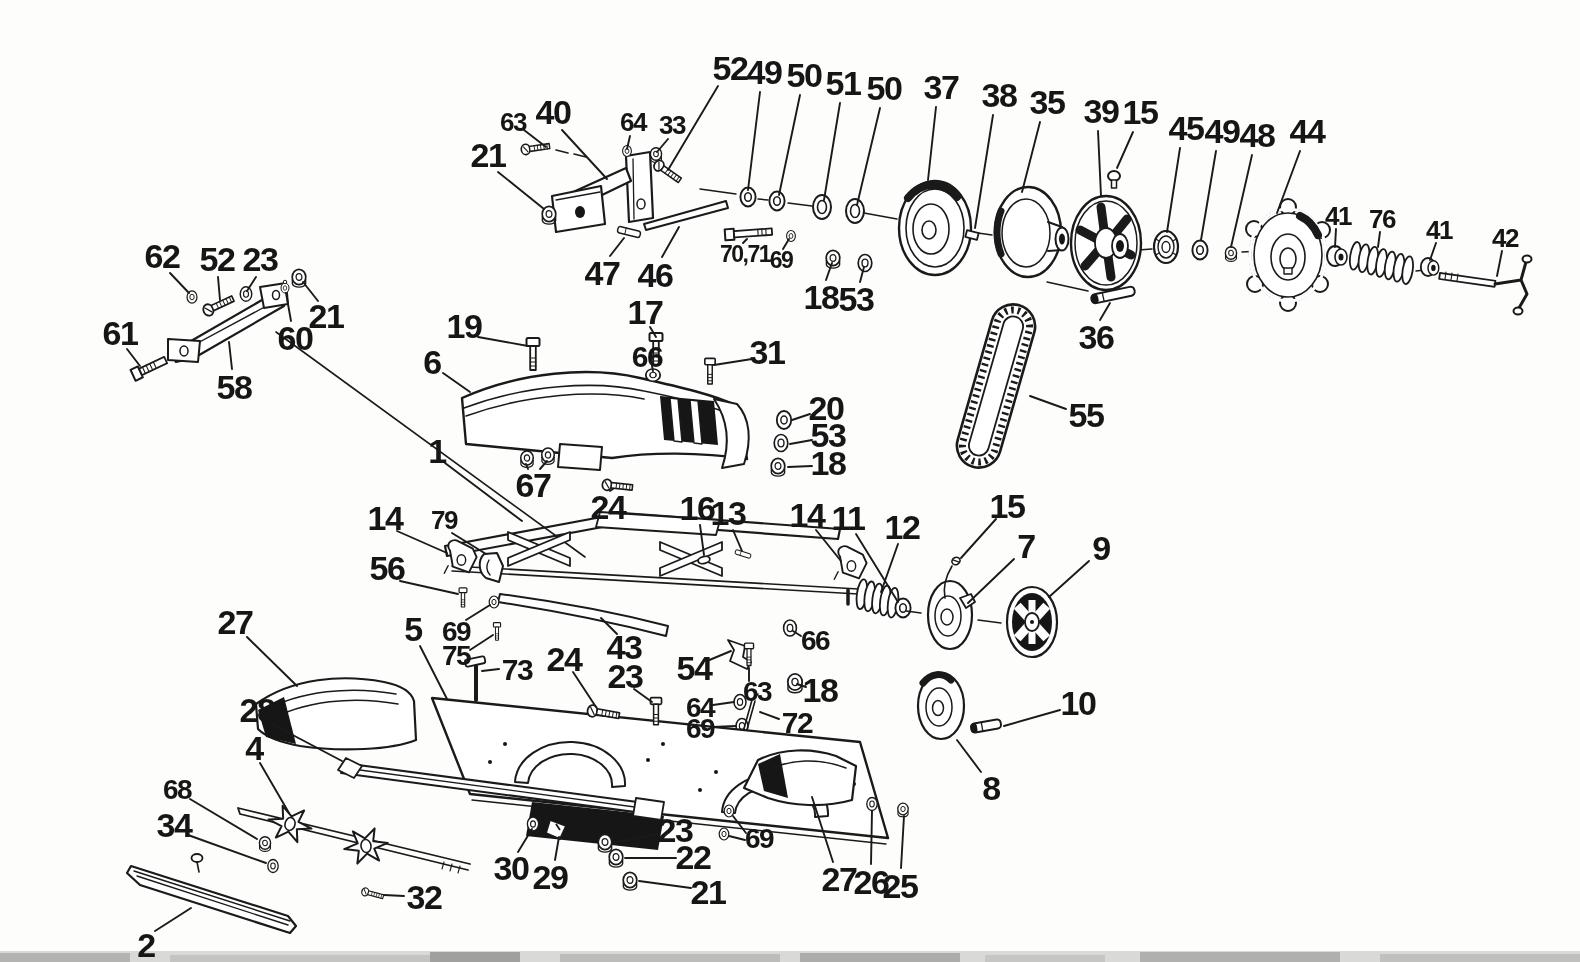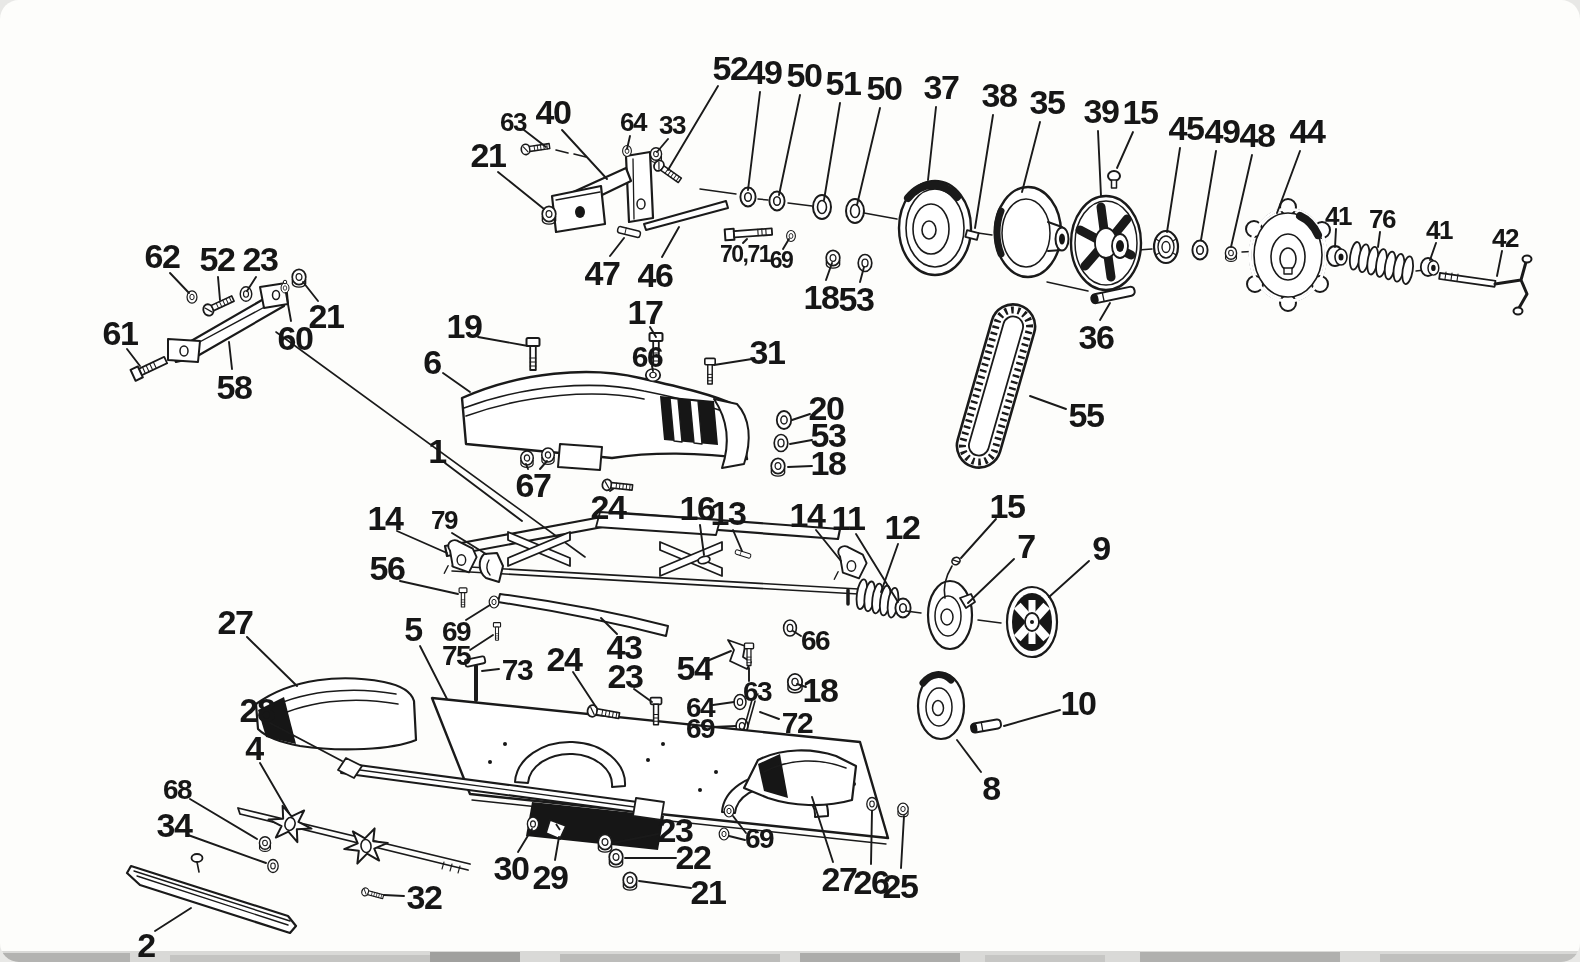--- a/index.html
+++ b/index.html
@@ -1,17 +1,17 @@
 <!DOCTYPE html>
 <html><head>
 <meta charset="utf-8">
 <style>
   html,body{margin:0;padding:0;background:#e8e8e6;}
   .stage{position:relative;width:1580px;height:962px;background:#fdfdfb;overflow:hidden;
-         font-family:"Liberation Sans",sans-serif;border-radius:19px;}
+         font-family:"Liberation Sans",sans-serif;}
   svg{position:absolute;left:0;top:0;}
   svg *{vector-effect:none;}
   .ln{stroke:#1a1a1a;fill:none;stroke-linecap:round;stroke-linejoin:round;}
   .f{fill:#ffffff;stroke:#1a1a1a;stroke-linejoin:round;}
   .k{fill:#161616;stroke:none;}
   text{font-family:"Liberation Sans",sans-serif;font-weight:700;fill:#161616;letter-spacing:-1.5px;}
 </style>
 </head>
 <body>
 

